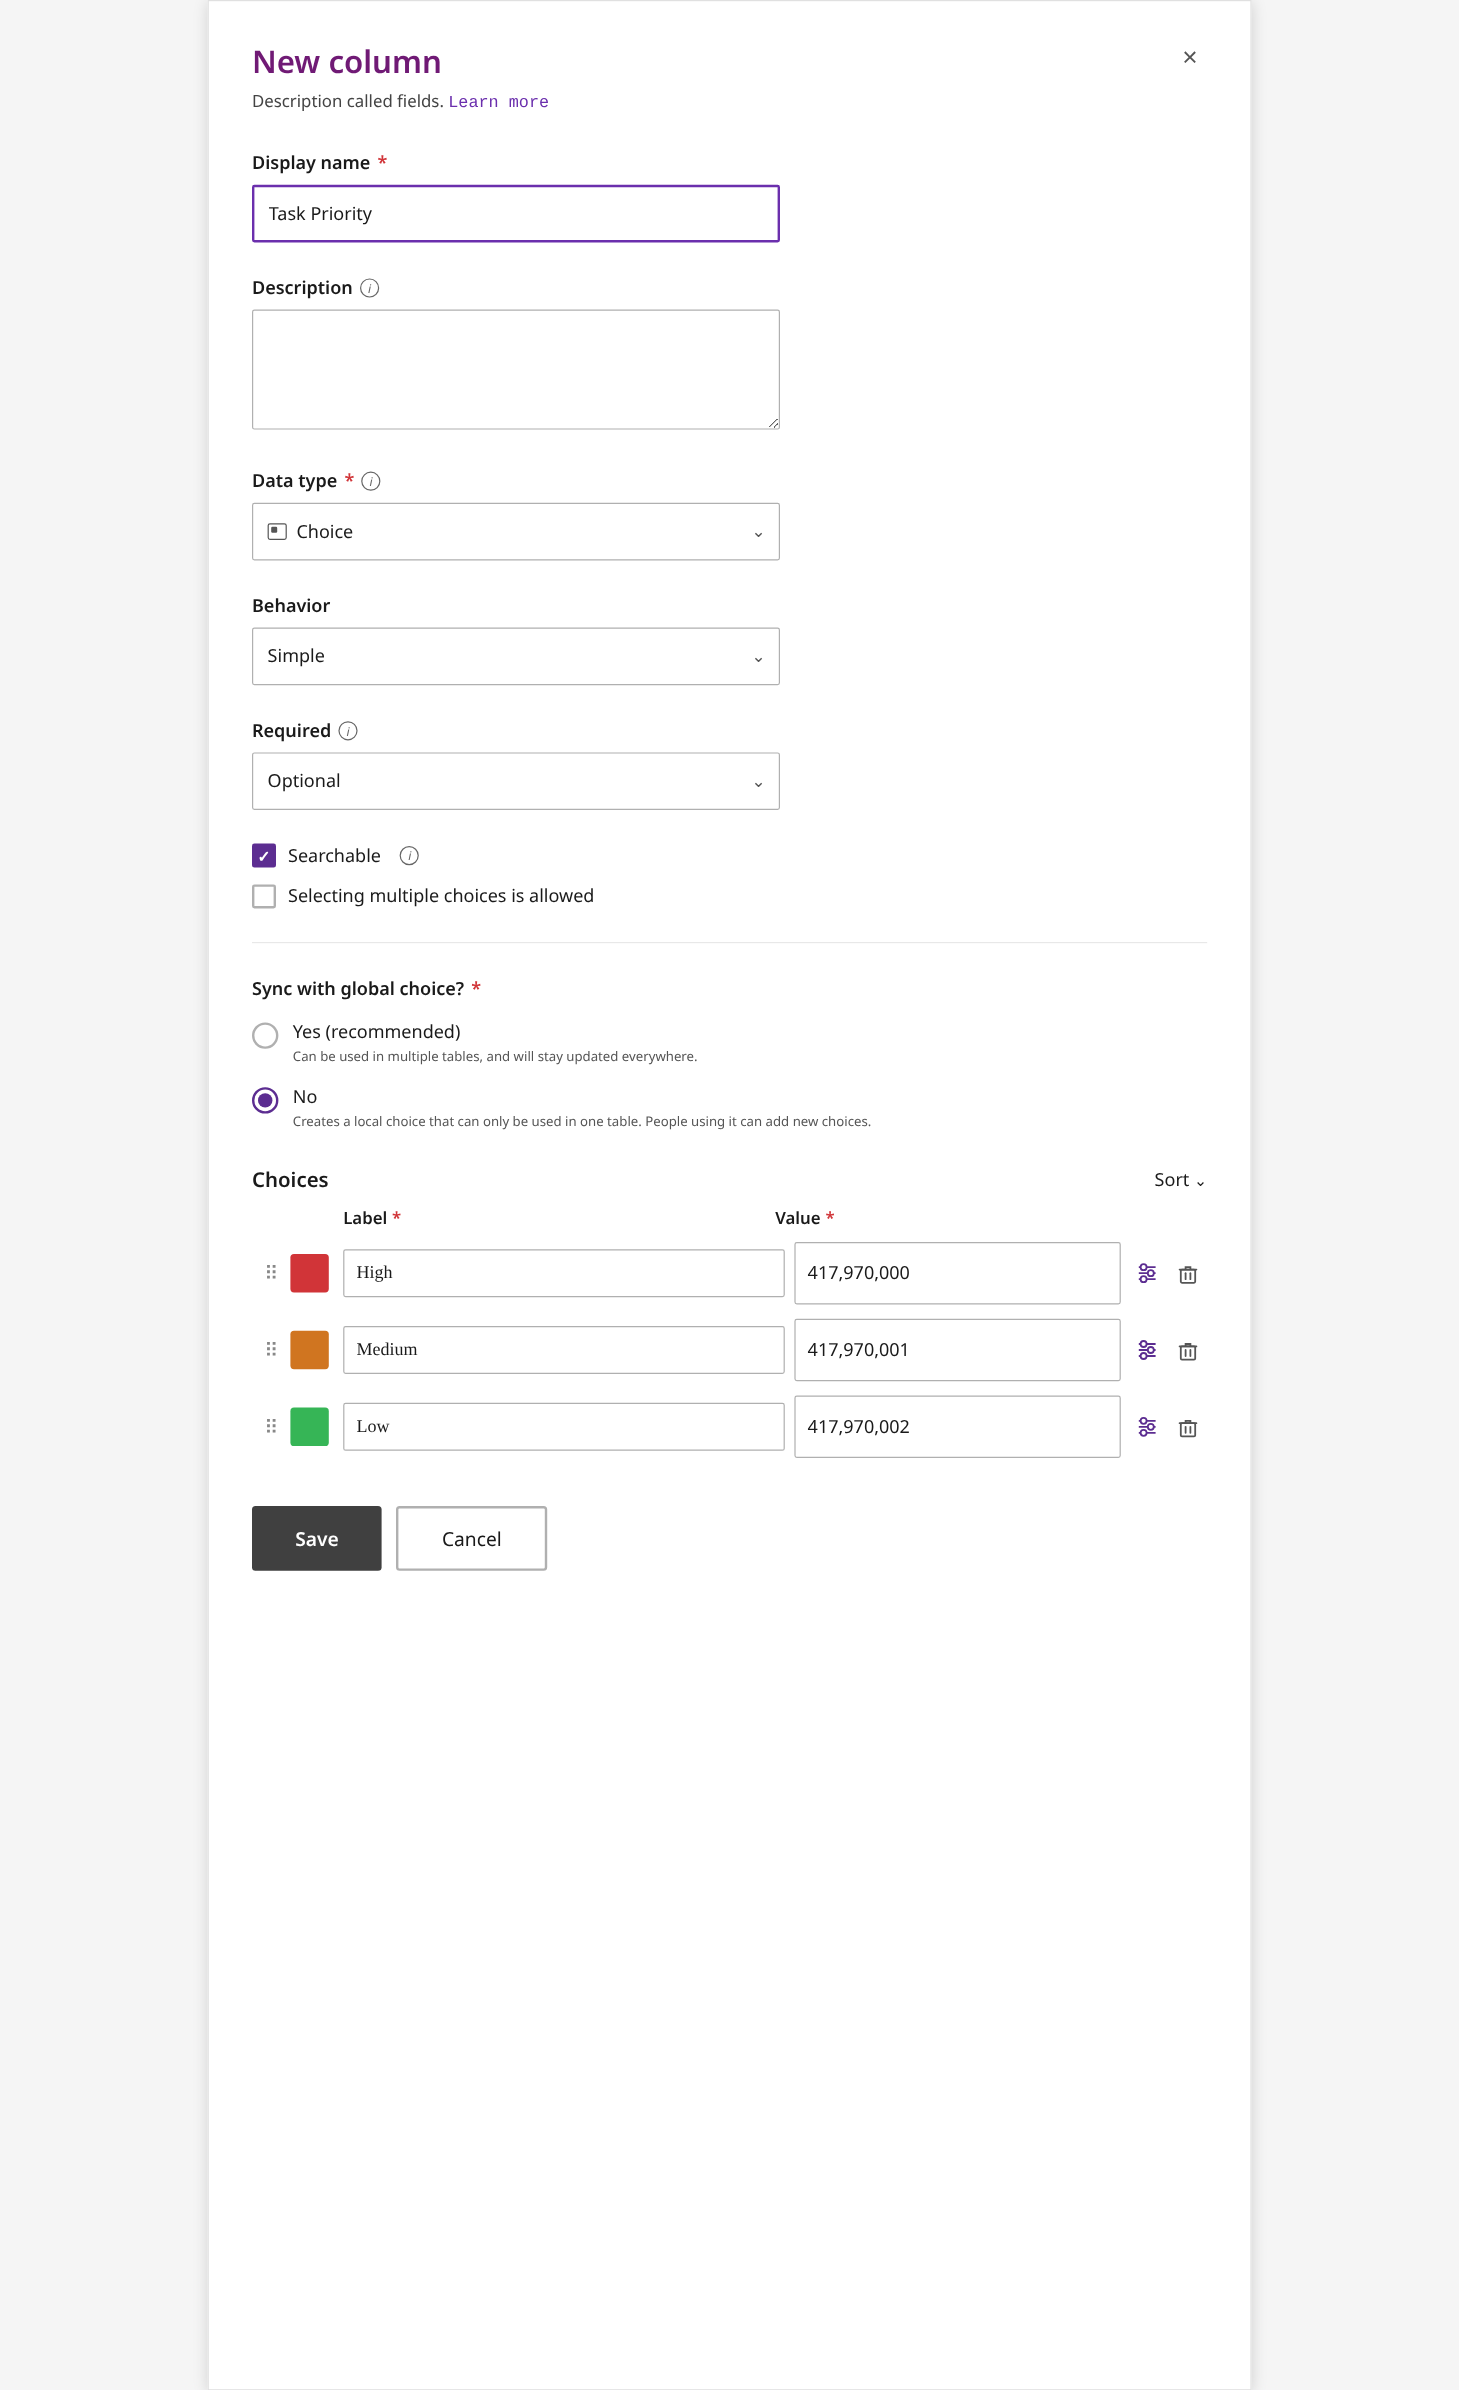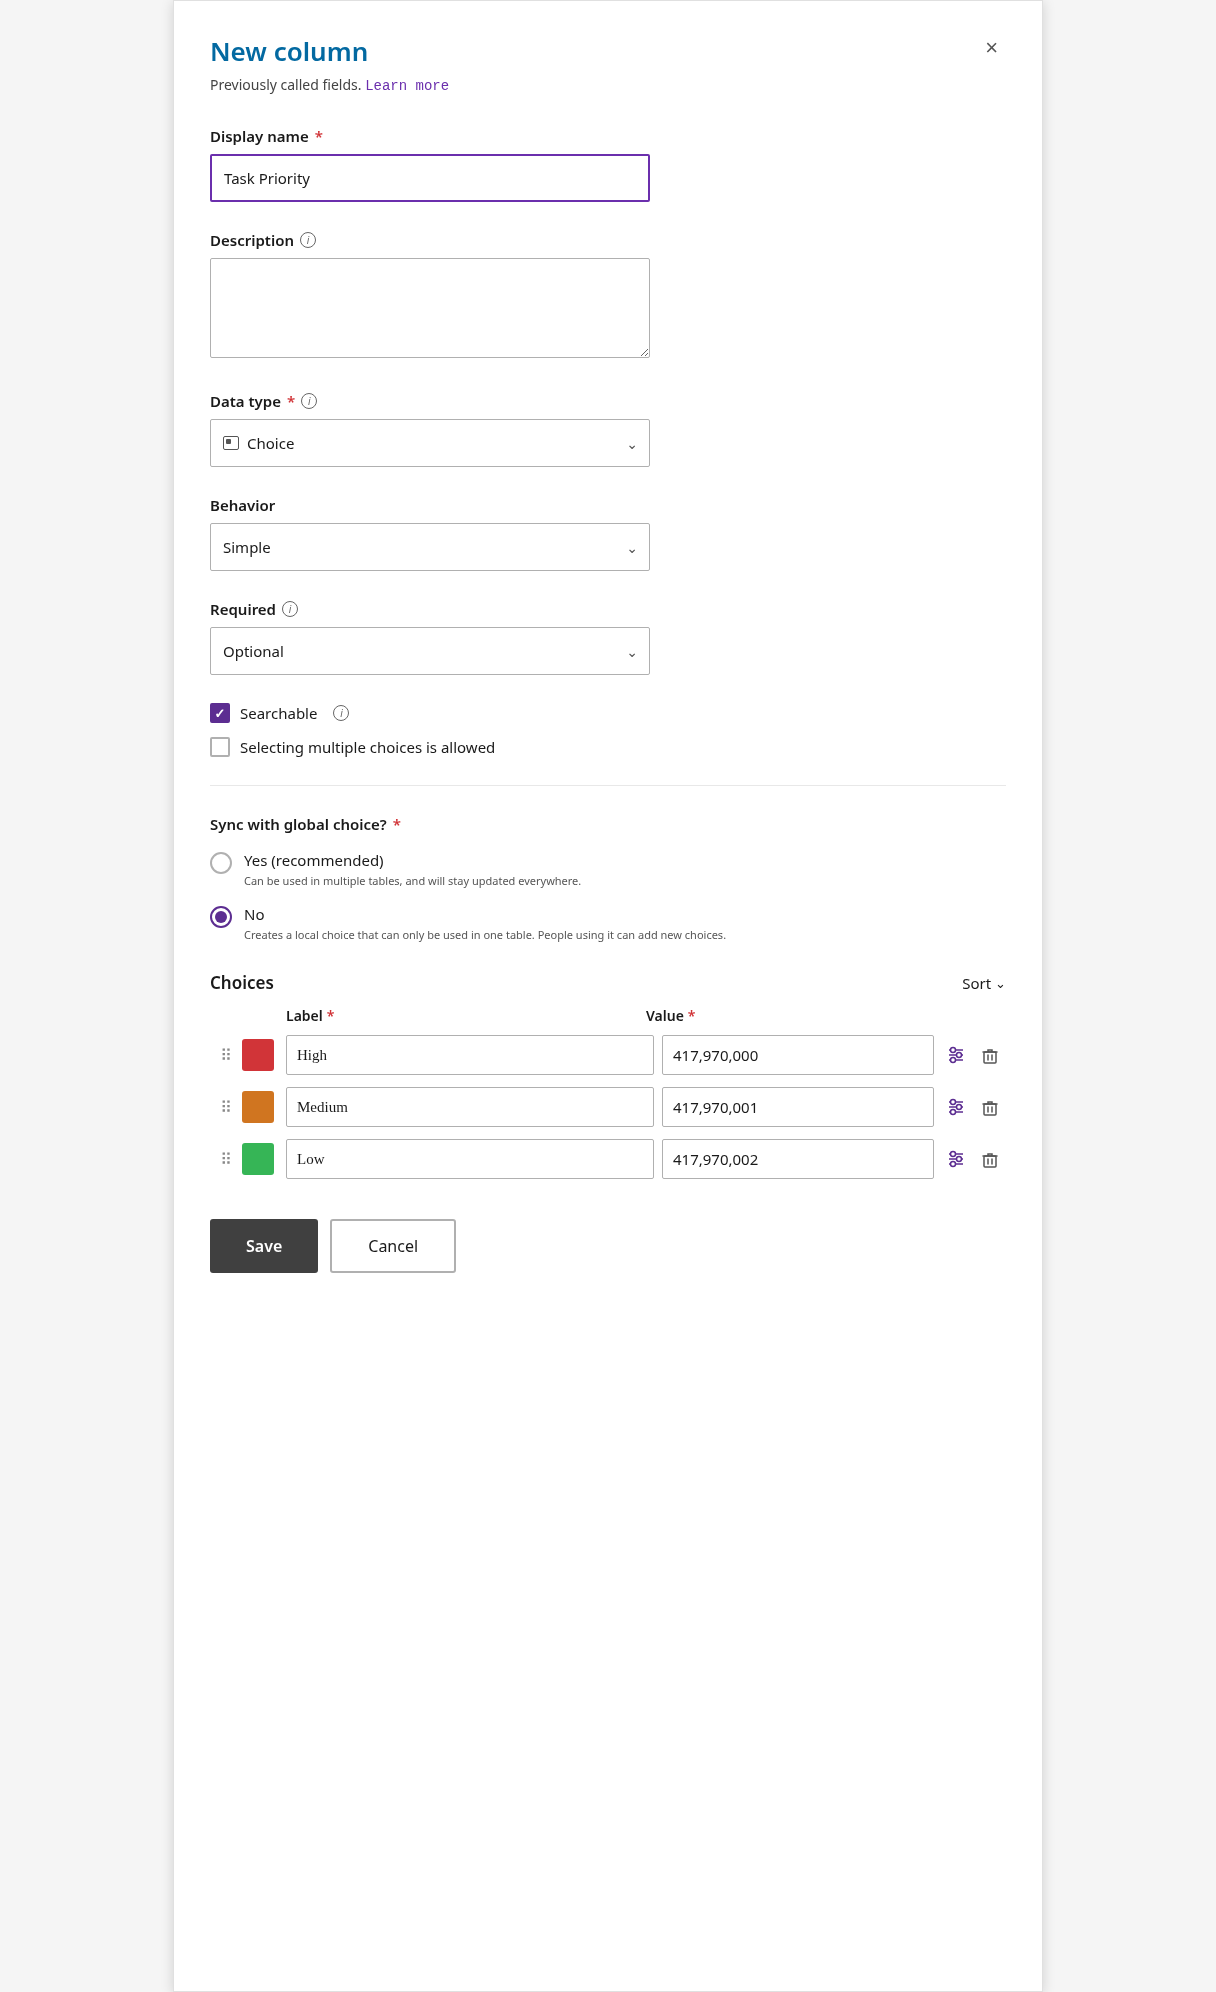--- a/index.html
+++ b/index.html
@@ -22,21 +22,21 @@
     }
     .modal-header {
       display: flex;
       justify-content: space-between;
       align-items: flex-start;
       margin-bottom: 6px;
     }
     .modal-title {
       font-size: 26px;
       font-weight: 600;
-      color: #0369a1;
+      color: #701a75;
     }
     .close-btn {
       background: none;
       border: none;
       cursor: pointer;
       font-size: 22px;
       color: #555;
       padding: 4px 8px;
       line-height: 1;
     }
@@ -329,21 +329,21 @@
       border-radius: 2px;
       padding: 6px 10px;
       font-size: 15px;
       font-family: Liberation Serif, serif;
       color: #1a1a1a;
       outline: none;
       margin-right: 8px;
     }
     .choice-value-input {
       width: 272px;
-      height: 40px;
+      height: 52px;
       border: 1.5px solid #b0b0b0;
       border-radius: 2px;
       padding: 6px 10px;
       font-size: 15px;
       font-family: inherit;
       color: #1a1a1a;
       outline: none;
       flex-shrink: 0;
       margin-right: 8px;
     }
@@ -407,21 +407,21 @@
 </head>
 <body>
 
 <div class="modal">
   <div class="modal-header">
     <h1 class="modal-title">New column</h1>
     <button class="close-btn">×</button>
   </div>
 
   <p class="subtitle">
-    <span>Previously called fields.</span>
+    <span>Description called fields.</span>
     <a href="#">Learn more</a>
   </p>
 
   <div class="field-group">
     <div class="field-label">
       <span>Display name</span>
       <span class="required-star">*</span>
     </div>
     <input type="text" class="text-input" value="Task Priority" style="">
   </div>

